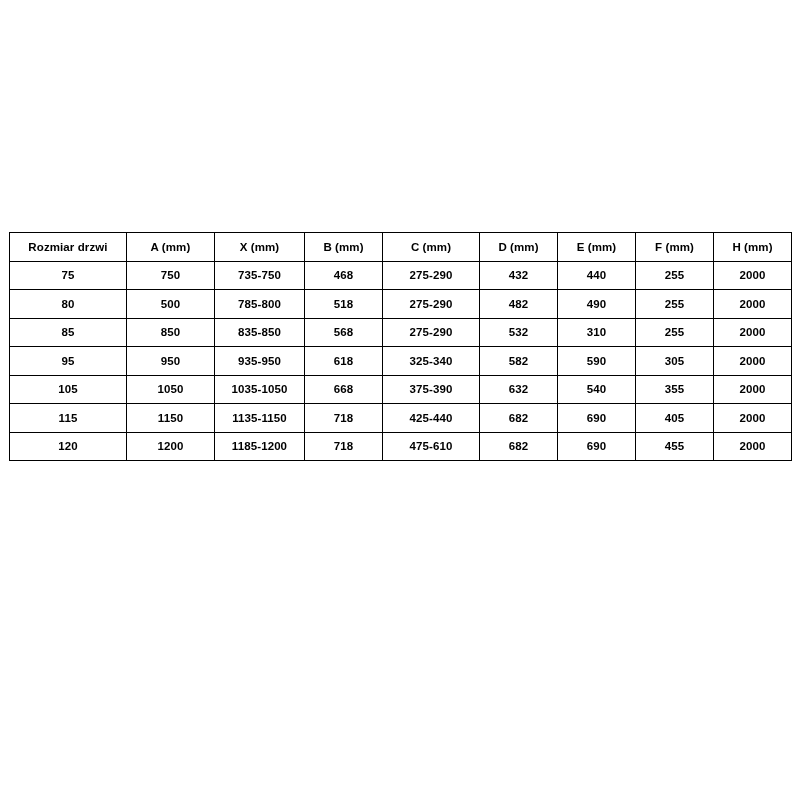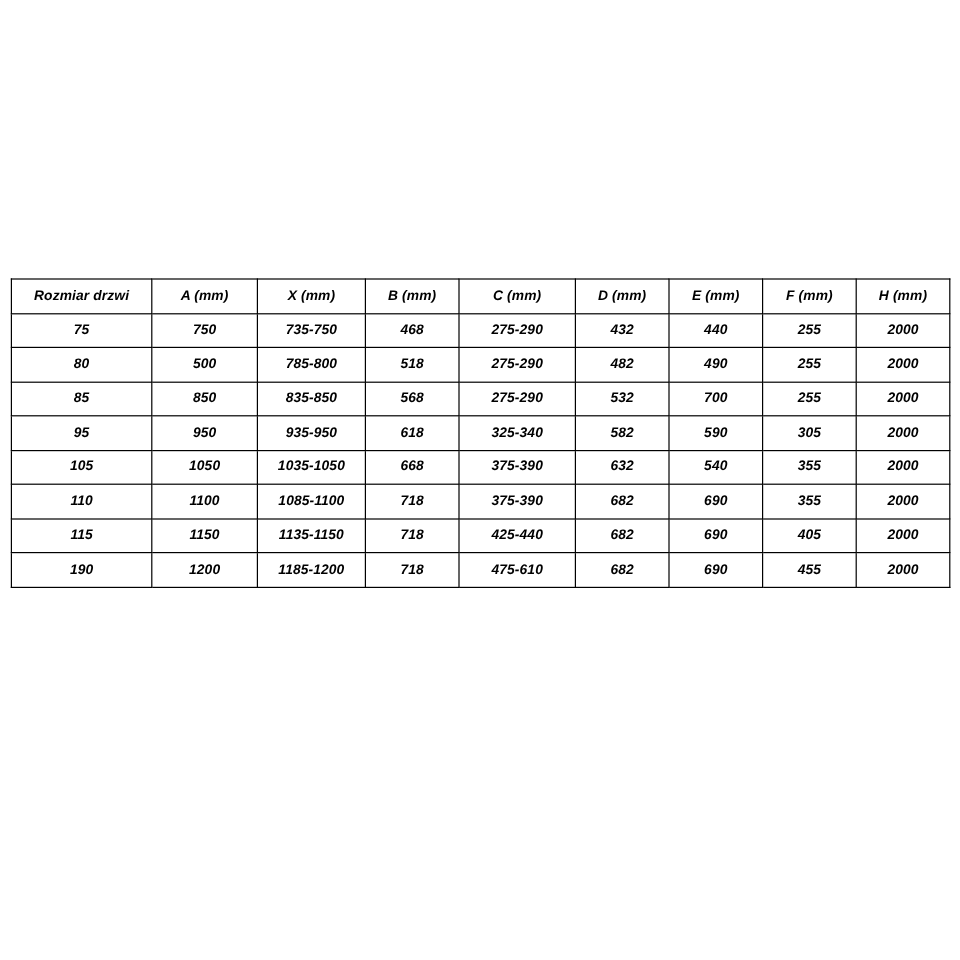--- a/index.html
+++ b/index.html
@@ -23,21 +23,20 @@
   .table-wrap {
     position: absolute;
     left: 9px;
     top: 232px;
     width: 782px;
   }
   table.spec {
     border-collapse: collapse;
     width: 782px;
     table-layout: fixed;
-    font-style: italic;
   }
   table.spec th,
   table.spec td {
     border: 1px solid #000000;
     text-align: center;
     vertical-align: middle;
     font-size: 11.5px;
     font-weight: bold;
     height: 27.5px;
     padding: 0 2px;
@@ -111,21 +110,21 @@
           <td>255</td>
           <td>2000</td>
         </tr>
         <tr>
           <td>85</td>
           <td>850</td>
           <td>835-850</td>
           <td>568</td>
           <td>275-290</td>
           <td>532</td>
-          <td>700</td>
+          <td>310</td>
           <td>255</td>
           <td>2000</td>
         </tr>
         <tr>
           <td>95</td>
           <td>950</td>
           <td>935-950</td>
           <td>618</td>
           <td>325-340</td>
           <td>582</td>
@@ -138,43 +137,32 @@
           <td>1050</td>
           <td>1035-1050</td>
           <td>668</td>
           <td>375-390</td>
           <td>632</td>
           <td>540</td>
           <td>355</td>
           <td>2000</td>
         </tr>
         <tr>
-          <td>110</td>
-          <td>1100</td>
-          <td>1085-1100</td>
-          <td>718</td>
-          <td>375-390</td>
-          <td>682</td>
-          <td>690</td>
-          <td>355</td>
-          <td>2000</td>
-        </tr>
-        <tr>
           <td>115</td>
           <td>1150</td>
           <td>1135-1150</td>
           <td>718</td>
           <td>425-440</td>
           <td>682</td>
           <td>690</td>
           <td>405</td>
           <td>2000</td>
         </tr>
         <tr>
-          <td>190</td>
+          <td>120</td>
           <td>1200</td>
           <td>1185-1200</td>
           <td>718</td>
           <td>475-610</td>
           <td>682</td>
           <td>690</td>
           <td>455</td>
           <td>2000</td>
         </tr>
       </tbody>

